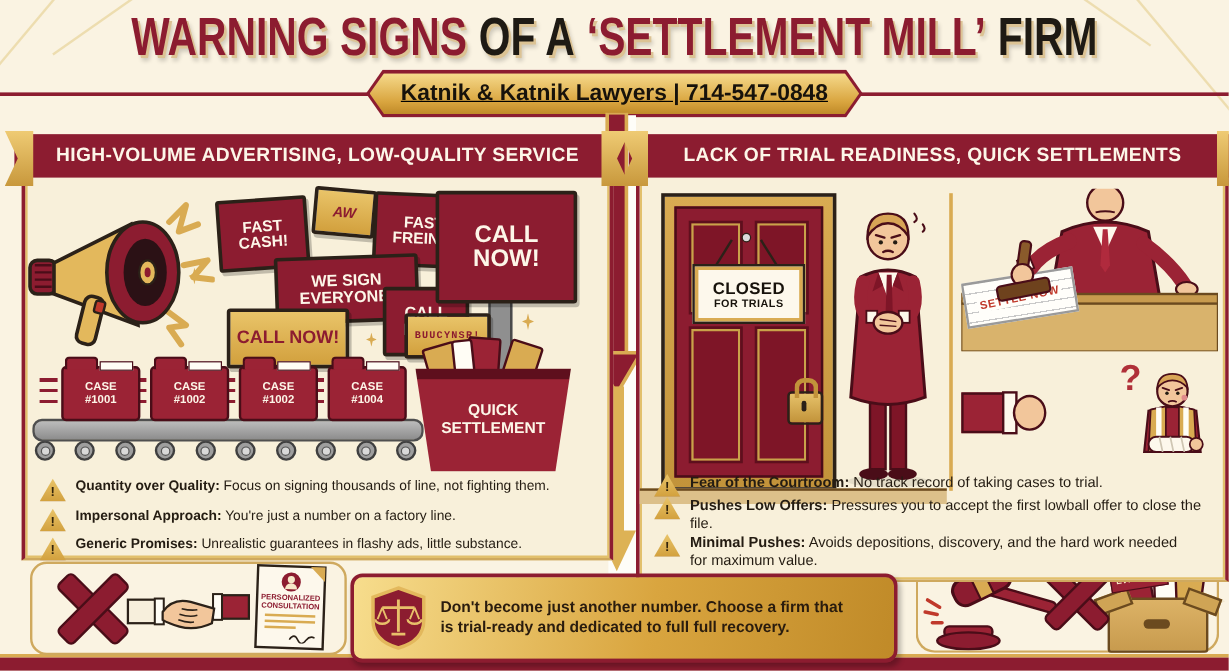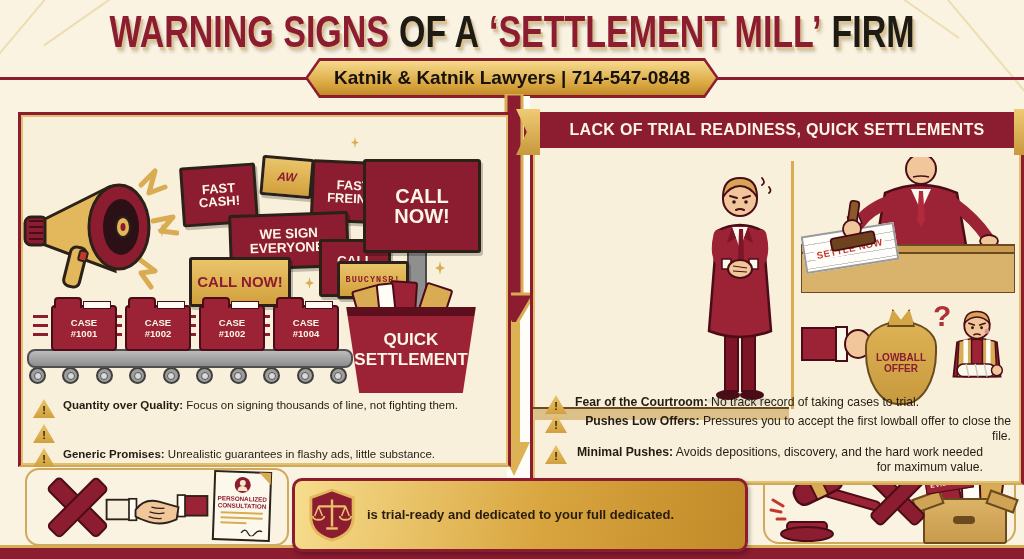--- a/index.html
+++ b/index.html
@@ -10,21 +10,21 @@
   .deco{position:absolute;background:#EAD7A2;width:2px;opacity:.8;transform-origin:top left;}
   .spark{position:absolute;background:#D9AB52;clip-path:polygon(50% 0,62% 38%,100% 50%,62% 62%,50% 100%,38% 62%,0 50%,38% 38%);}
   .spark.big{background:#F1E6CC;}
   
   .title{position:absolute;left:0;top:6px;width:1024px;text-align:center;font-weight:800;
          font-size:34px;letter-spacing:0;transform:scaleY(1.32);transform-origin:center top;
          text-shadow:2px 2px 0 #DCC394,3px 4px 3px rgba(0,0,0,.18);white-space:nowrap;}
   .title .mar{color:#8C1C30;} .title .blk{color:#1E1A14;} .title span{padding:0 5px;}
   .hline{position:absolute;left:0;top:77px;width:1024px;height:3px;background:#8C1C30;}
   .badge-wrap{position:absolute;left:50%;top:58px;transform:translateX(-50%);
-      background:#8C1C30;padding:3px;clip-path:polygon(14px 0,calc(100% - 14px) 0,100% 50%,calc(100% - 14px) 100%,14px 100%,0 50%);}
+      background:#8C1C30;padding:3px;clip-path:polygon(14px 0,calc(100% - 14px) 0,100% 50%,calc(100% - 14px) 100%,14px 100%,0 50%);text-decoration:underline;}
   .badge{background:linear-gradient(#F6DA8C,#D9A53F 70%,#C08A28);padding:6px 26px;
       clip-path:polygon(12px 0,calc(100% - 12px) 0,100% 50%,calc(100% - 12px) 100%,12px 100%,0 50%);
       font-size:19px;font-weight:800;color:#17120b;white-space:nowrap;}
   
   .gap-strip{position:absolute;left:507px;top:96px;width:23px;height:382px;background:#FEFDF8;}
   
   .panel{position:absolute;background:#F8F0DA;border:3px solid #8C1C30;border-bottom:2px solid #CFA95E;
          box-shadow:inset 0 0 0 2px #E2C06C;z-index:2;}
   .panel.left{left:18px;top:112px;width:487px;height:350px;}
   .panel.right{left:530px;top:112px;width:488px;height:368px;}
@@ -52,33 +52,33 @@
   .fl1{font-size:9.5px;} .fl2{font-size:9.5px;}
   .speed{position:absolute;top:200px;width:15px;height:22px;
          background:repeating-linear-gradient(to bottom,#8C1C30 0 3px,transparent 3px 9px);}
   .belt{position:absolute;left:6px;top:234px;width:322px;height:15px;border-radius:8px;
         background:linear-gradient(#BCBCBC,#8D8D8D);border:2px solid #4F4F4F;z-index:1;}
   .rollers{position:absolute;left:8px;top:252px;width:318px;display:flex;justify-content:space-between;}
   .roller{width:13px;height:13px;border-radius:50%;background:#9E9E9E;border:2px solid #3F3F3F;position:relative;}
   .roller::after{content:"";position:absolute;inset:2.5px;border-radius:50%;background:#D9D9D9;border:1px solid #555;}
   .bin{position:absolute;left:318px;top:192px;width:144px;height:86px;background:#9B2335;
        clip-path:polygon(5% 0,95% 0,86% 100%,14% 100%);display:flex;flex-direction:column;
-       align-items:center;justify-content:center;color:#FDF6E8;font-weight:800;font-size:17px;line-height:1.15;
+       align-items:center;justify-content:center;color:#FDF6E8;font-weight:800;font-size:13px;line-height:1.15;
        filter:drop-shadow(0 0 1.5px #4A0D18);z-index:3;}
   .bin::before{content:"";position:absolute;left:0;top:0;right:0;height:9px;background:#5E0F1D;}
   .binfile{position:absolute;width:24px;height:30px;border:2px solid #4A0D18;border-radius:3px;z-index:2;}
   
   .bullet{position:absolute;left:12px;display:flex;align-items:flex-start;color:#241C12;}
   .warn{width:22px;height:19px;background:linear-gradient(#E9C469,#D2A03D);flex:0 0 22px;margin-right:8px;
         clip-path:polygon(50% 0,100% 100%,0 100%);position:relative;display:flex;align-items:flex-end;
         justify-content:center;filter:drop-shadow(0 0 1px #4A0D18);}
   .warn i{font-style:normal;font-weight:900;font-size:11px;color:#33240C;line-height:1.4;}
   .bullet p{margin:0;}
   .panel.left .bullet p{font-size:11.5px;white-space:nowrap;line-height:1.2;}
-  .panel.right .bullet p{font-size:12.2px;line-height:14.5px;text-align:right;}
+  .panel.right .bullet p{font-size:12.2px;line-height:14.5px;}
   .bullet b{font-weight:800;}
   
   .door-frame{position:absolute;left:18px;top:46px;width:140px;height:242px;
       background:linear-gradient(#D9AB52,#C2933A);border:3px solid #2B2118;}
   .door{position:absolute;inset:8px;background:#8C1C30;border:2px solid #4A0D18;padding:10px;
       display:grid;grid-template-rows:78px 1fr;grid-template-columns:1fr 1fr;gap:10px;}
   .dpanel{background:#7E1527;border:2px solid #5E0F1D;box-shadow:inset 0 0 0 2px #C9A24A;}
   .nail{position:absolute;left:64px;top:30px;width:6px;height:6px;border-radius:50%;background:#DADADA;border:1.5px solid #2B2118;}
   .string{position:absolute;width:2px;height:26px;background:#2B2118;top:34px;}
   .door-sign{position:absolute;left:23px;top:56px;width:90px;height:46px;background:#FDF8EC;
@@ -158,20 +158,21 @@
 
 <div class="gap-strip"></div>
 <svg class="abs" style="left:492px;top:94px;z-index:1;" width="44" height="390" viewBox="0 0 44 390">
   <rect x="14" y="0" width="16" height="204" fill="#8C1C30" stroke="#D9AB52" stroke-width="3"></rect>
   <path d="M2 200 L42 200 L22 234 Z" fill="#8C1C30" stroke="#D9AB52" stroke-width="3"></path>
   <rect x="16" y="228" width="12" height="122" fill="#DDB255"></rect>
   <path d="M6 348 L38 348 L22 382 Z" fill="#DDB255"></path>
 </svg>
 
 <section class="panel left">
+  <div class="ribbon">HIGH-VOLUME ADVERTISING, LOW-QUALITY SERVICE</div>
 
   <svg class="abs" style="left:0;top:44px;" width="158" height="140" viewBox="0 0 158 140">
     <path d="M120 26 L134 12 L128 34 L144 28" stroke="#D9AB52" stroke-width="5" fill="none" stroke-linecap="round" stroke-linejoin="round"></path>
     <path d="M132 62 L152 58 L140 72 L156 74" stroke="#D9AB52" stroke-width="5" fill="none" stroke-linecap="round" stroke-linejoin="round"></path>
     <path d="M118 100 L134 112 L120 114 L130 128" stroke="#D9AB52" stroke-width="5" fill="none" stroke-linecap="round" stroke-linejoin="round"></path>
     <rect x="4" y="58" width="22" height="28" rx="6" fill="#8C1C30" stroke="#2B2118" stroke-width="3"></rect>
     <path d="M8 62 h14 M8 68 h14 M8 74 h14 M8 80 h14" stroke="#4A0D18" stroke-width="2"></path>
     <path d="M24 60 L88 28 L94 112 L24 86 Z" fill="#E3B85C" stroke="#2B2118" stroke-width="3"></path>
     <rect x="46" y="88" width="16" height="40" rx="6" fill="#E3B85C" stroke="#2B2118" stroke-width="3" transform="rotate(14 54 108)"></rect>
     <rect x="58" y="92" width="8" height="10" rx="2" fill="#C0392B" stroke="#2B2118" stroke-width="2" transform="rotate(14 62 97)"></rect>
@@ -257,32 +258,49 @@
   <div class="bullet" style="top:284px;">
     <span class="warn">
         <i>!</i>
       </span>
     <p><b>Quantity over Quality:</b><span> Focus on signing thousands of line, not fighting them.</span></p>
   </div>
   <div class="bullet" style="top:309px;">
     <span class="warn">
         <i>!</i>
       </span>
+    <p><b>Impersonal Approach:</b><span> You're just a number on a factory line.</span></p>
   </div>
   <div class="bullet" style="top:333px;">
     <span class="warn">
         <i>!</i>
       </span>
     <p><b>Generic Promises:</b><span> Unrealistic guarantees in flashy ads, little substance.</span></p>
   </div>
 </section>
 
 <section class="panel right">
   <div class="ribbon">LACK OF TRIAL READINESS, QUICK SETTLEMENTS</div>
 
+  <div class="door-frame">
+    <div class="door">
+      <div class="dpanel"></div>
+      <div class="dpanel"></div>
+      <div class="dpanel"></div>
+      <div class="dpanel"></div>
+    </div>
+    <div class="nail"></div>
+    <i class="string" style="left:48px;transform:rotate(32deg);"></i>
+    <i class="string" style="left:86px;transform:rotate(-32deg);"></i>
+    <div class="door-sign">
+      <span class="ds1">CLOSED</span>
+      <span class="ds2">FOR TRIALS</span>
+    </div>
+    <div class="padlock"></div>
+  </div>
   <div class="baseboard"></div>
 
   <svg class="abs" style="left:162px;top:50px;" width="90" height="242" viewBox="0 0 90 242">
     <ellipse cx="45" cy="236" rx="34" ry="5" fill="rgba(0,0,0,.08)"></ellipse>
     <rect x="30" y="168" width="13" height="58" fill="#7E1527" stroke="#4A0D18" stroke-width="2"></rect>
     <rect x="47" y="168" width="13" height="58" fill="#7E1527" stroke="#4A0D18" stroke-width="2"></rect>
     <ellipse cx="33" cy="230" rx="12" ry="5" fill="#4A0D18"></ellipse>
     <ellipse cx="57" cy="230" rx="12" ry="5" fill="#4A0D18"></ellipse>
     <path d="M22 66 Q45 54 68 66 L76 166 Q45 178 14 166 Z" fill="#9B2335" stroke="#4A0D18" stroke-width="2.5"></path>
     <path d="M37 62 L45 84 L53 62 Z" fill="#FDF8EC"></path>
@@ -327,24 +345,20 @@
       <rect x="48" y="44" width="9" height="24" rx="3" fill="#8A5A2B" stroke="#4A0D18" stroke-width="1.8" transform="rotate(8 52 56)"></rect>
       <circle cx="51" cy="72" r="9" fill="#F2C69B" stroke="#4A0D18" stroke-width="1.8"></circle>
       <rect x="30" y="78" width="44" height="12" rx="3" fill="#6E421D" stroke="#4A0D18" stroke-width="1.8" transform="rotate(-11 52 84)"></rect>
     </svg>
   </div>
 
   <div class="scene" style="left:268px;top:188px;width:214px;height:102px;">
     <div class="sleeve"></div>
     <div class="cuff"></div>
     <div class="fist"></div>
-    <div class="bag">
-      <span class="bag-l1">LOWBALL</span>
-      <span class="bag-l2">OFFER</span>
-    </div>
     <div class="qmark">?</div>
     <svg style="position:absolute;left:138px;top:0;" width="76" height="102" viewBox="0 0 84 102">
       <circle cx="42" cy="20" r="14" fill="#F2C69B" stroke="#4A0D18" stroke-width="2"></circle>
       <path d="M28 17 Q29 4 42 4 Q55 4 56 17 Q50 10 42 10 Q34 10 28 17 Z" fill="#D8A556" stroke="#4A0D18" stroke-width="1.6"></path>
       <path d="M33 17 L39 19 M51 17 L45 19" stroke="#4A0D18" stroke-width="1.8" stroke-linecap="round"></path>
       <circle cx="37" cy="22" r="1.6" fill="#241C12"></circle>
         <circle cx="47" cy="22" r="1.6" fill="#241C12"></circle>
       <circle cx="53" cy="26" r="2.6" fill="#E08A8A"></circle>
       <path d="M38 30 Q42 28 46 30" stroke="#4A0D18" stroke-width="1.6" fill="none"></path>
       <path d="M20 38 Q42 31 64 38 L68 76 L16 76 Z" fill="#9B2335" stroke="#4A0D18" stroke-width="2"></path>
@@ -406,21 +420,22 @@
 
 <div class="banner">
   <svg style="margin-left:12px;flex:0 0 50px;" width="50" height="54" viewBox="0 0 52 56">
     <path d="M26 2 L48 10 V30 Q48 48 26 54 Q4 48 4 30 V10 Z" fill="#8C1C30" stroke="#E3B85C" stroke-width="3"></path>
     <path d="M26 12 V40 M12 19 H40" stroke="#E8C06A" stroke-width="2.5"></path>
     <path d="M6 29 a6 4 0 0 0 12 0 M34 29 a6 4 0 0 0 12 0" stroke="#E8C06A" stroke-width="2" fill="none"></path>
     <path d="M12 19 L8 29 M12 19 L16 29 M40 19 L36 29 M40 19 L44 29" stroke="#E8C06A" stroke-width="1.6"></path>
     <path d="M20 42 h12" stroke="#E8C06A" stroke-width="2.5"></path>
   </svg>
   <div class="banner-text">
-    <div>is trial-ready and dedicated to your full dedicated.</div>
+    <div>Don't become just another number. Choose a firm that</div>
+    <div>is trial-ready and dedicated to full full recovery.</div>
   </div>
 </div>
 
 <div class="bbox" style="left:763px;top:480px;width:249px;height:62px;border-radius:0 0 16px 16px;border-top:none;">
   <svg class="abs" style="left:2px;top:-16px;" width="126" height="78" viewBox="0 0 126 78">
     <path d="M6 36 L16 42 M4 46 L14 48 M10 55 L18 55" stroke="#C0392B" stroke-width="3" stroke-linecap="round"></path>
     <rect x="20" y="58" width="40" height="9" rx="4" fill="#9B2335" stroke="#4A0D18" stroke-width="2"></rect>
     <ellipse cx="40" cy="70" rx="26" ry="7" fill="#8C1C30" stroke="#4A0D18" stroke-width="2"></ellipse>
     <rect x="52" y="30" width="62" height="9" rx="4" fill="#9B2335" stroke="#4A0D18" stroke-width="2" transform="rotate(16 83 34)"></rect>
     <rect x="26" y="12" width="50" height="22" rx="9" fill="#8C1C30" stroke="#4A0D18" stroke-width="2.5" transform="rotate(-26 51 23)"></rect>

